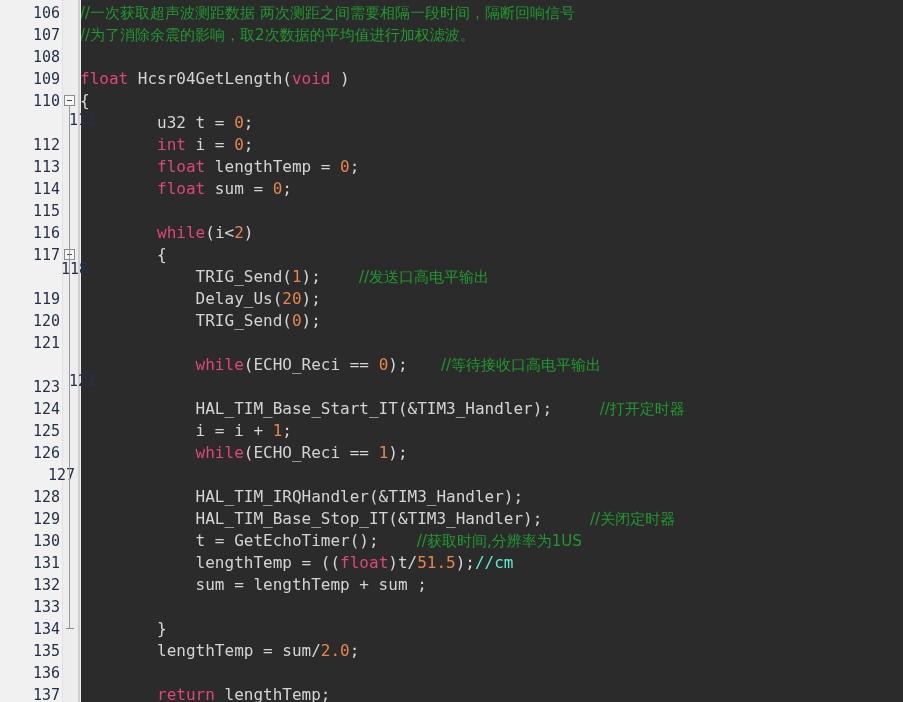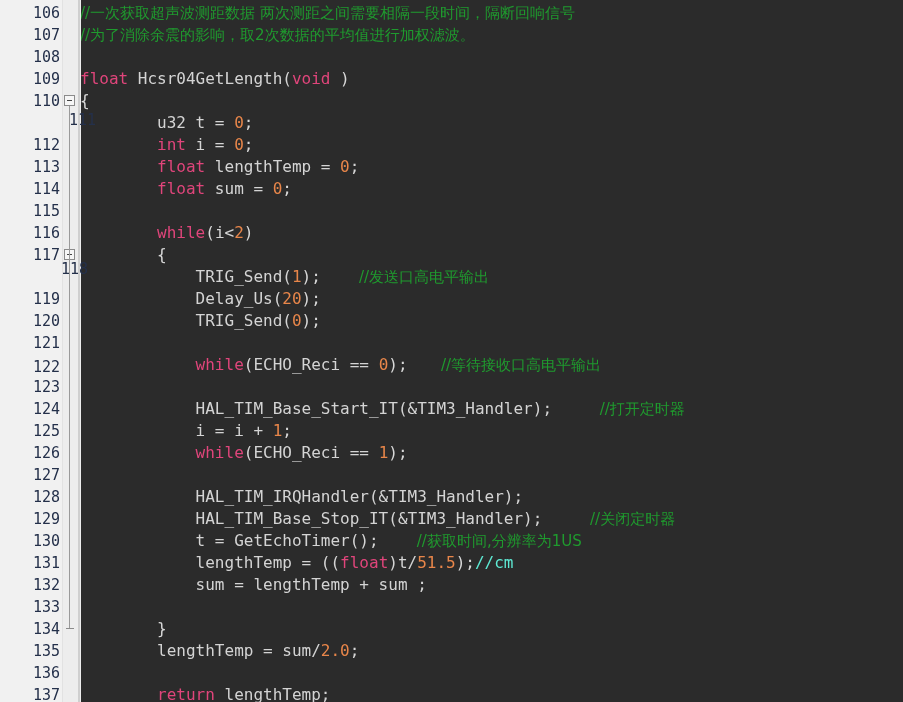--- a/index.html
+++ b/index.html
@@ -136,26 +136,26 @@
       <div class="gnum" style="top: 156px;">113</div>
       <div class="gnum" style="top: 178px;">114</div>
       <div class="gnum" style="top: 200px; text-align: right;">115</div>
       <div class="gnum" style="top: 222px;">116</div>
       <div class="gnum" style="top: 244px;">117</div>
       <div class="fold-box" style="top: 249px;"></div>
       <div class="gnum" style="top: 258px; padding-left: 28px;">118</div>
       <div class="gnum" style="top: 288px;">119</div>
       <div class="gnum" style="top: 310px;">120</div>
       <div class="gnum" style="top: 332px;">121</div>
-      <div class="gnum" style="top: 356px;">122</div>
+      <div class="gnum" style="top: 370px; margin-left: 36px;">122</div>
       <div class="gnum" style="top: 376px;">123</div>
       <div class="gnum" style="top: 398px;">124</div>
       <div class="gnum" style="top: 420px;">125</div>
       <div class="gnum" style="top: 442px;">126</div>
-      <div class="gnum" style="top: 464px;">127</div>
+      <div class="gnum" style="top: 464px; padding-left: 15px;">127</div>
       <div class="gnum" style="top: 486px;">128</div>
       <div class="gnum" style="top: 508px;">129</div>
       <div class="gnum" style="top: 530px;">130</div>
       <div class="gnum" style="top: 552px;">131</div>
       <div class="gnum" style="top: 574px;">132</div>
       <div class="gnum" style="top: 596px;">133</div>
       <div class="gnum" style="top: 618px;">134</div>
       <div class="fold-end" style="top: 628px;"></div>
       <div class="gnum" style="top: 640px;">135</div>
       <div class="gnum" style="top: 662px;">136</div>

